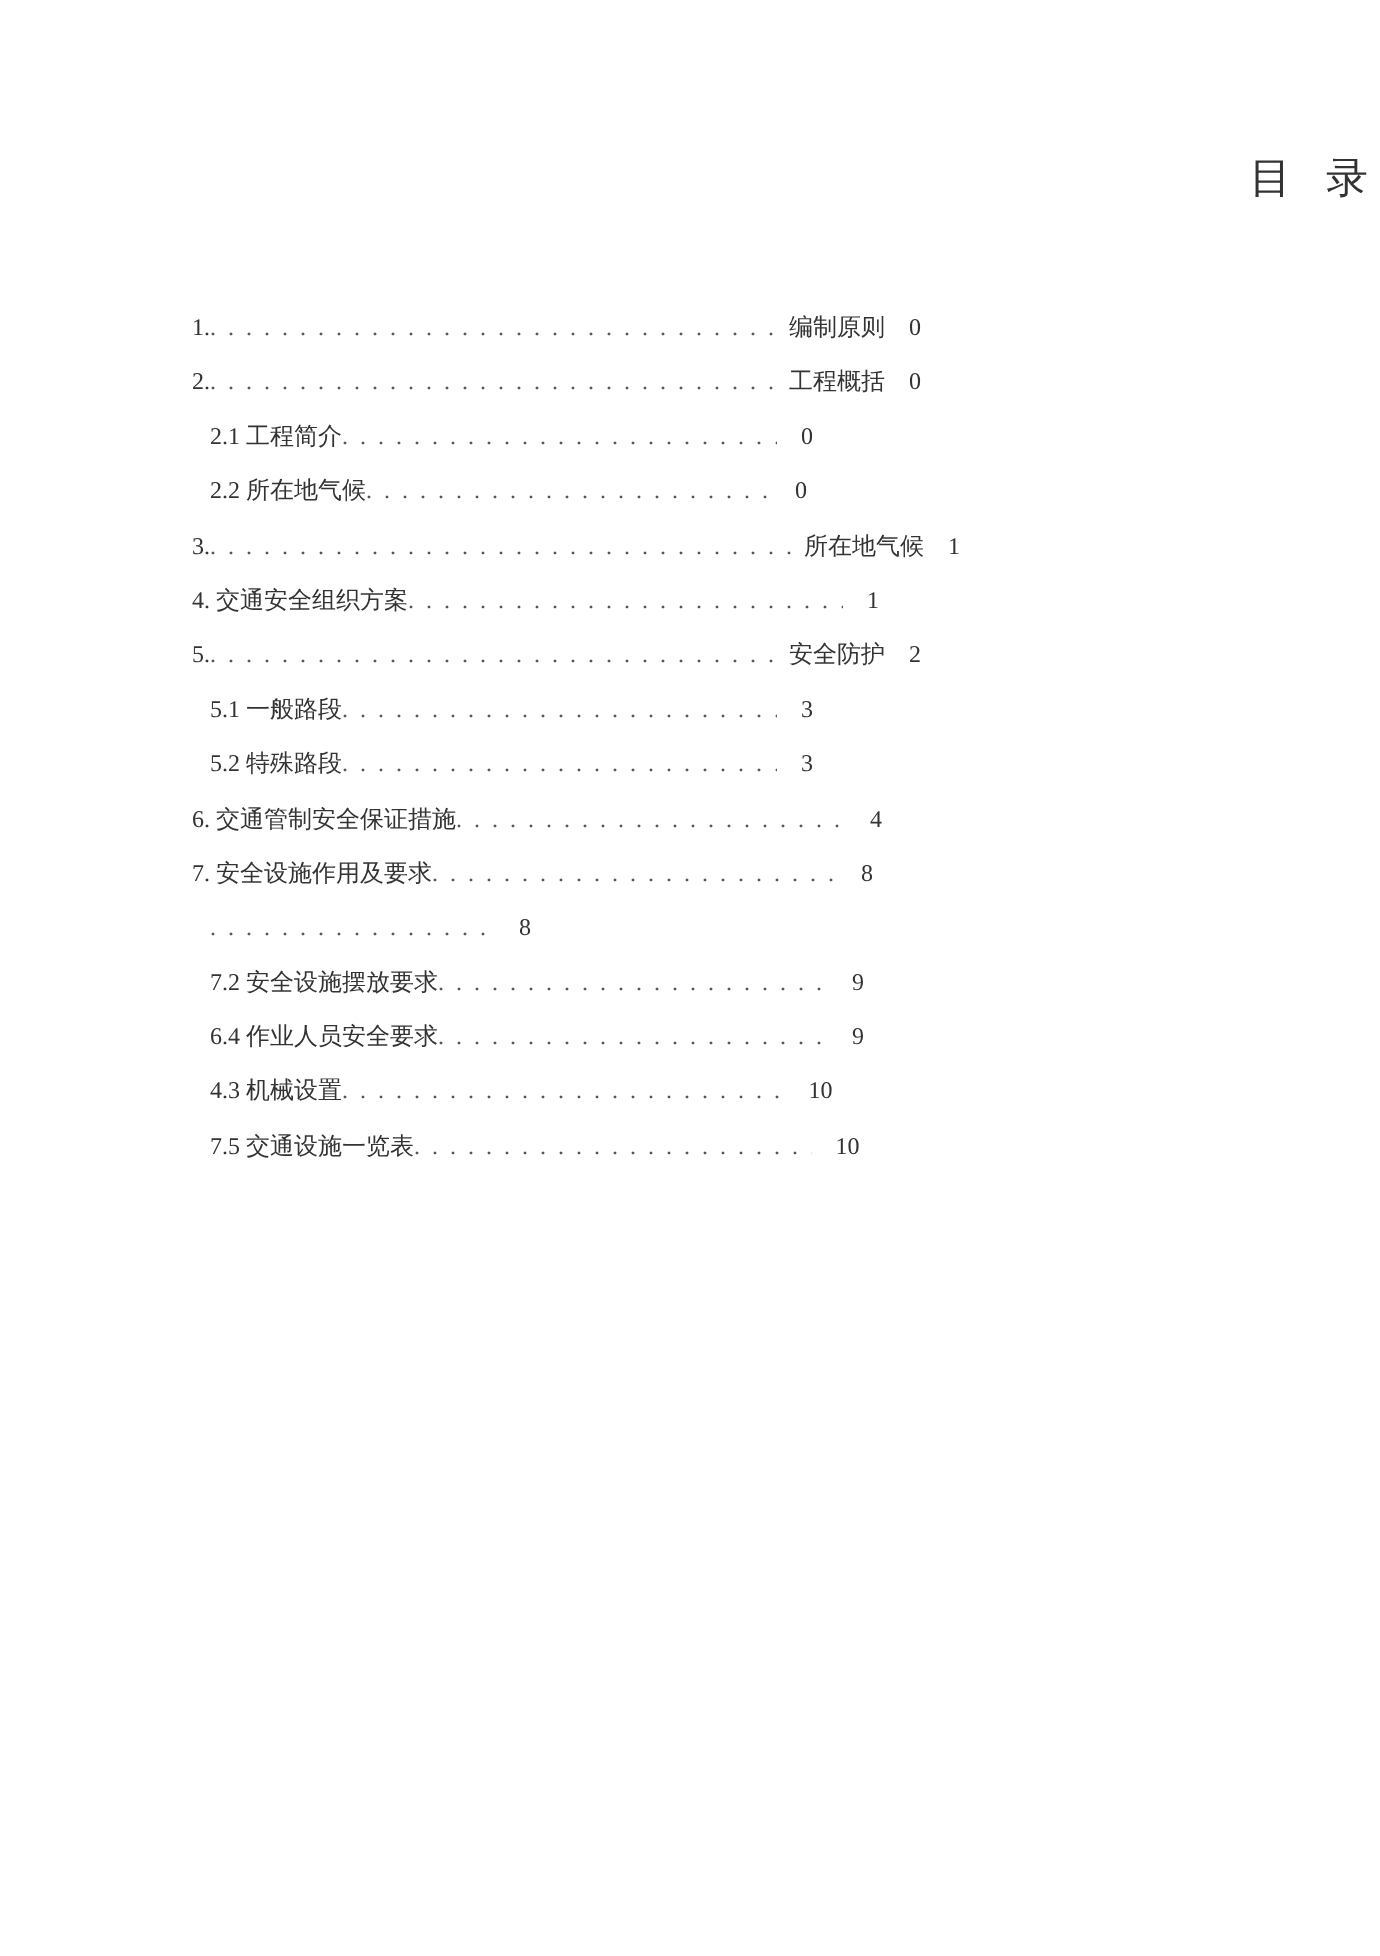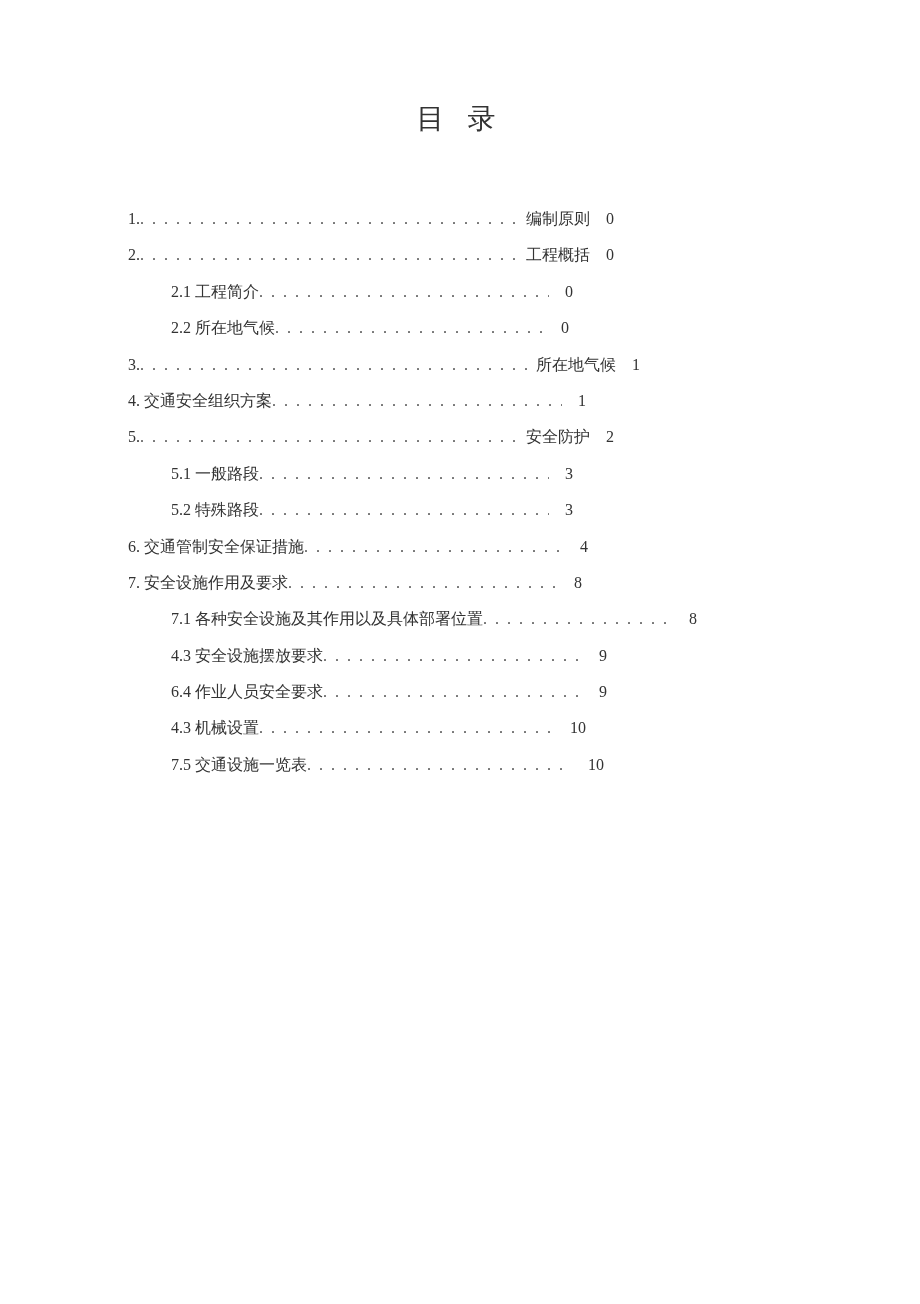--- a/index.html
+++ b/index.html
@@ -9,40 +9,40 @@
     }
     body {
       width: 920px;
       height: 1304px;
       background: #ffffff;
       font-family: "SimSun", "宋体", serif;
       color: #333333;
       padding-top: 100px;
     }
     .title {
-      text-align: center;
+      text-align: right;
       font-size: 28px;
       font-weight: normal;
       letter-spacing: 8px;
       color: #333333;
       margin-bottom: 70px;
     }
     .toc {
       margin-left: 128px;
       margin-right: 128px;
     }
     .toc-entry {
       display: flex;
       align-items: baseline;
       margin-bottom: 14px;
       font-size: 16px;
       line-height: 1.4;
     }
     .toc-entry.sub {
-      margin-left: 43px;
+      margin-left: 12px;
     }
     .entry-prefix {
       white-space: nowrap;
     }
     .entry-leader {
       flex: 0 1 auto;
       overflow: hidden;
       white-space: nowrap;
       color: #555555;
       letter-spacing: 2px;
@@ -115,26 +115,25 @@
       <span class="entry-prefix">6.  交通管制安全保证措施</span>
       <span class="entry-leader" style="width: 260px;">. . . . . . . . . . . . . . . . . . . . . . . . . . . . . . . . . . . . . . . . . . . . . . . . . . . . . . . . . . . . . . . . . . . . . . . . . . . . . . . . . . . . . . . . . . . . . . . . . . . .</span>
       <span class="entry-page">4</span>
     </div>
     <div class="toc-entry">
       <span class="entry-prefix">7.  安全设施作用及要求</span>
       <span class="entry-leader" style="width: 270px;">. . . . . . . . . . . . . . . . . . . . . . . . . . . . . . . . . . . . . . . . . . . . . . . . . . . . . . . . . . . . . . . . . . . . . . . . . . . . . . . . . . . . . . . . . . . . . . . . . . . .</span>
       <span class="entry-page">8</span>
     </div>
     <div class="toc-entry sub">
-      <span class="entry-prefix">7.1  各种安全设施及其作用以及具体部署位置</span>
       <span class="entry-leader" style="width: 190px;">. . . . . . . . . . . . . . . . . . . . . . . . . . . . . . . . . . . . . . . . . . . . . . . . . . . . . . . . . . . . . . . . . . . . . . . . . . . . . . . . . . . . . . . . . . . . . . . . . . . .</span>
       <span class="entry-page">8</span>
     </div>
     <div class="toc-entry sub">
-      <span class="entry-prefix">4.3  安全设施摆放要求</span>
+      <span class="entry-prefix">7.2  安全设施摆放要求</span>
       <span class="entry-leader" style="width: 260px;">. . . . . . . . . . . . . . . . . . . . . . . . . . . . . . . . . . . . . . . . . . . . . . . . . . . . . . . . . . . . . . . . . . . . . . . . . . . . . . . . . . . . . . . . . . . . . . . . . . . .</span>
       <span class="entry-page">9</span>
     </div>
     <div class="toc-entry sub">
       <span class="entry-prefix">6.4  作业人员安全要求</span>
       <span class="entry-leader" style="width: 260px;">. . . . . . . . . . . . . . . . . . . . . . . . . . . . . . . . . . . . . . . . . . . . . . . . . . . . . . . . . . . . . . . . . . . . . . . . . . . . . . . . . . . . . . . . . . . . . . . . . . . .</span>
       <span class="entry-page">9</span>
     </div>
     <div class="toc-entry sub">
       <span class="entry-prefix">4.3  机械设置</span>

